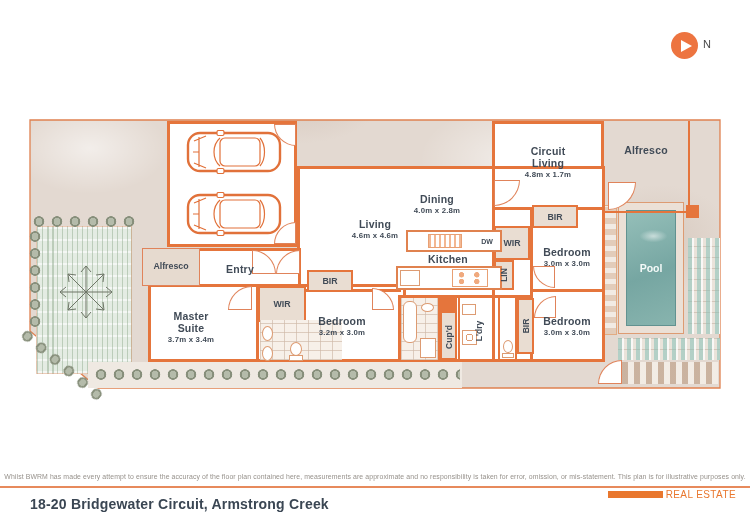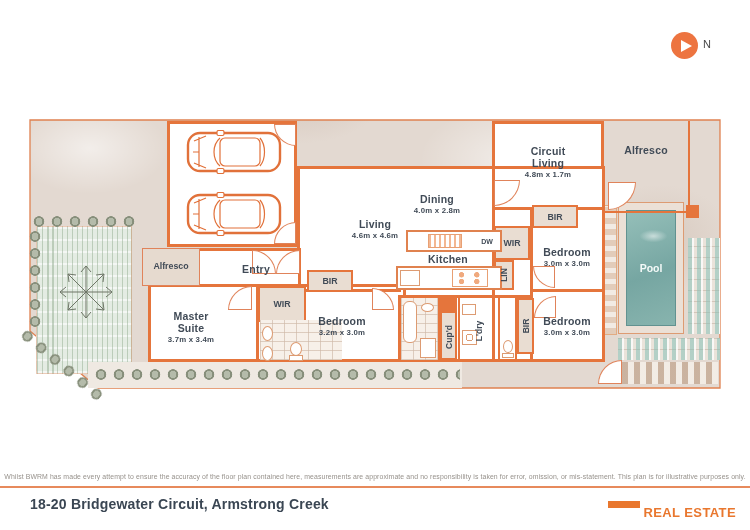--- a/index.html
+++ b/index.html
@@ -81,21 +81,21 @@
   .north-n{left:703px;top:38px;font-size:11px;color:#4a4a4a;}
 
   
   .disclaimer{left:0;top:473px;width:750px;text-align:center;font-size:6.9px;color:#96918b;letter-spacing:.1px;}
   .rule{left:0;top:486px;width:750px;height:1.5px;background:#e78a5c;}
   .address{left:30px;top:496px;font-size:14px;font-weight:600;color:#3a4653;letter-spacing:.2px;}
   .logo{right:14px;top:489px;width:128px;}
   .logo-name{font-size:26px;font-weight:700;color:#2d3b4b;letter-spacing:-.8px;line-height:1;}
   .logo-row{display:flex;align-items:center;gap:3px;margin-top:0px;}
   .logo-bar{height:7px;background:#e9772e;flex:1;}
-  .logo-tag{font-size:13px;font-weight:700;color:#e9772e;letter-spacing:.4px;margin-top:16px;}
+  .logo-tag{font-size:10px;font-weight:400;color:#e9772e;letter-spacing:.4px;}
 </style>
 </head>
 <body>
 
 <div class="canvas">
 
   <div class="abs north-circle">
     <div class="north-tri"></div>
   </div>
   <div class="abs north-n">N</div>
@@ -198,21 +198,21 @@
   <div class="abs door d-tl" style="left:228px;top:286px;width:24px;height:24px;"></div>
   <div class="abs door d-tr" style="left:372px;top:288px;width:22px;height:22px;"></div>
   <div class="abs door d-br" style="left:494px;top:180px;width:26px;height:26px;"></div>
   <div class="abs door d-bl" style="left:533px;top:266px;width:22px;height:22px;"></div>
   <div class="abs door d-tl" style="left:534px;top:296px;width:22px;height:22px;"></div>
   <div class="abs door d-tl" style="left:598px;top:360px;width:24px;height:24px;"></div>
 
   <div class="lbl" style="left:171px;top:266px;">
     <div class="sm">Alfresco</div>
   </div>
-  <div class="lbl" style="left:240px;top:269px;margin-left:16px;">
+  <div class="lbl" style="left:240px;top:269px;">
     <div class="nm">Entry</div>
   </div>
   <div class="lbl" style="left:375px;top:229px;">
     <div class="nm">Living</div>
     <div class="dm">4.6m x 4.6m</div>
   </div>
   <div class="lbl" style="left:437px;top:204px;">
     <div class="nm">Dining</div>
     <div class="dm">4.0m x 2.8m</div>
   </div>

